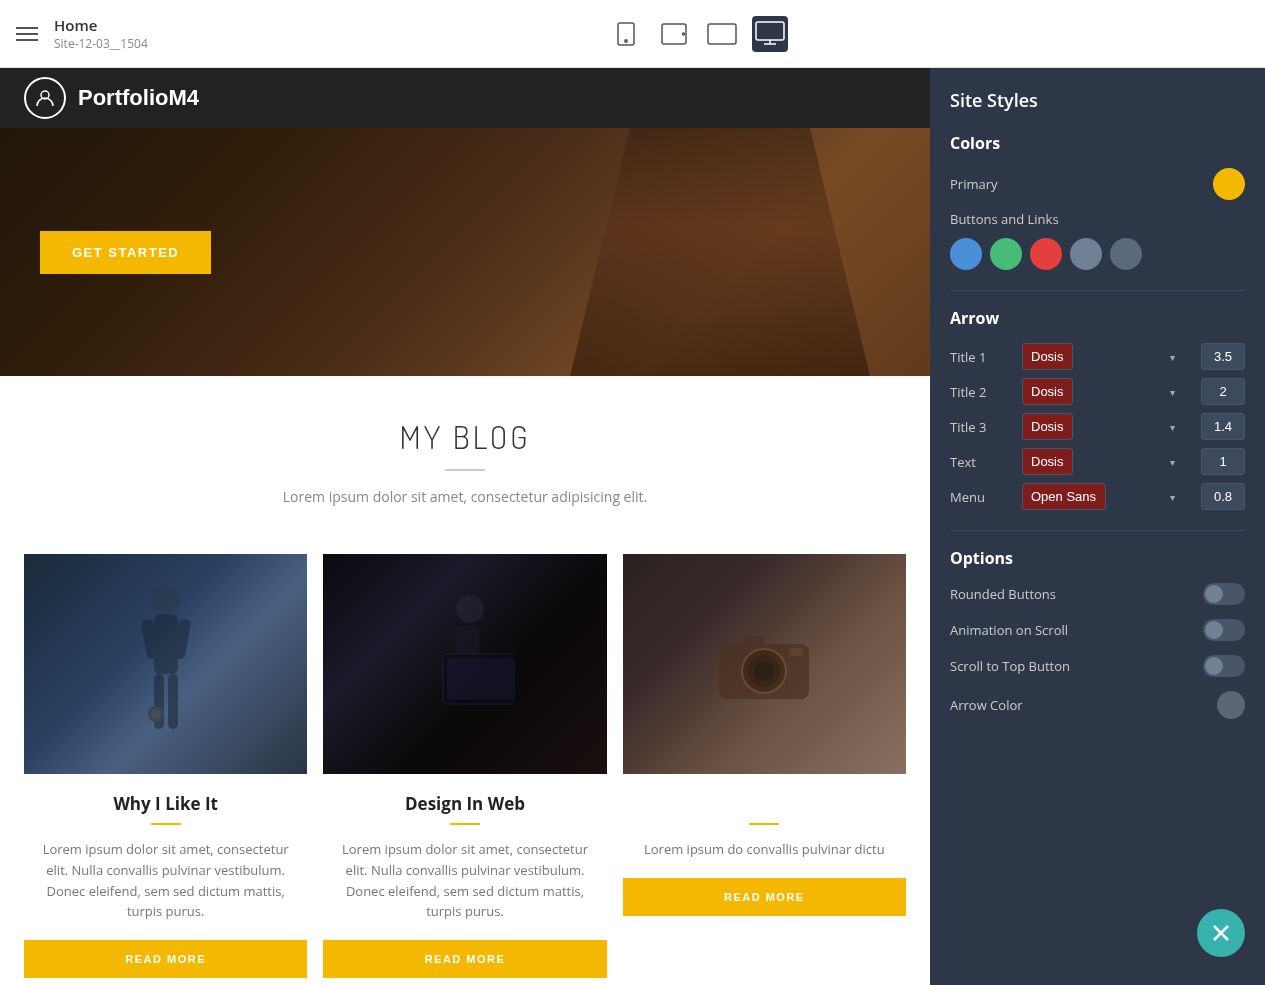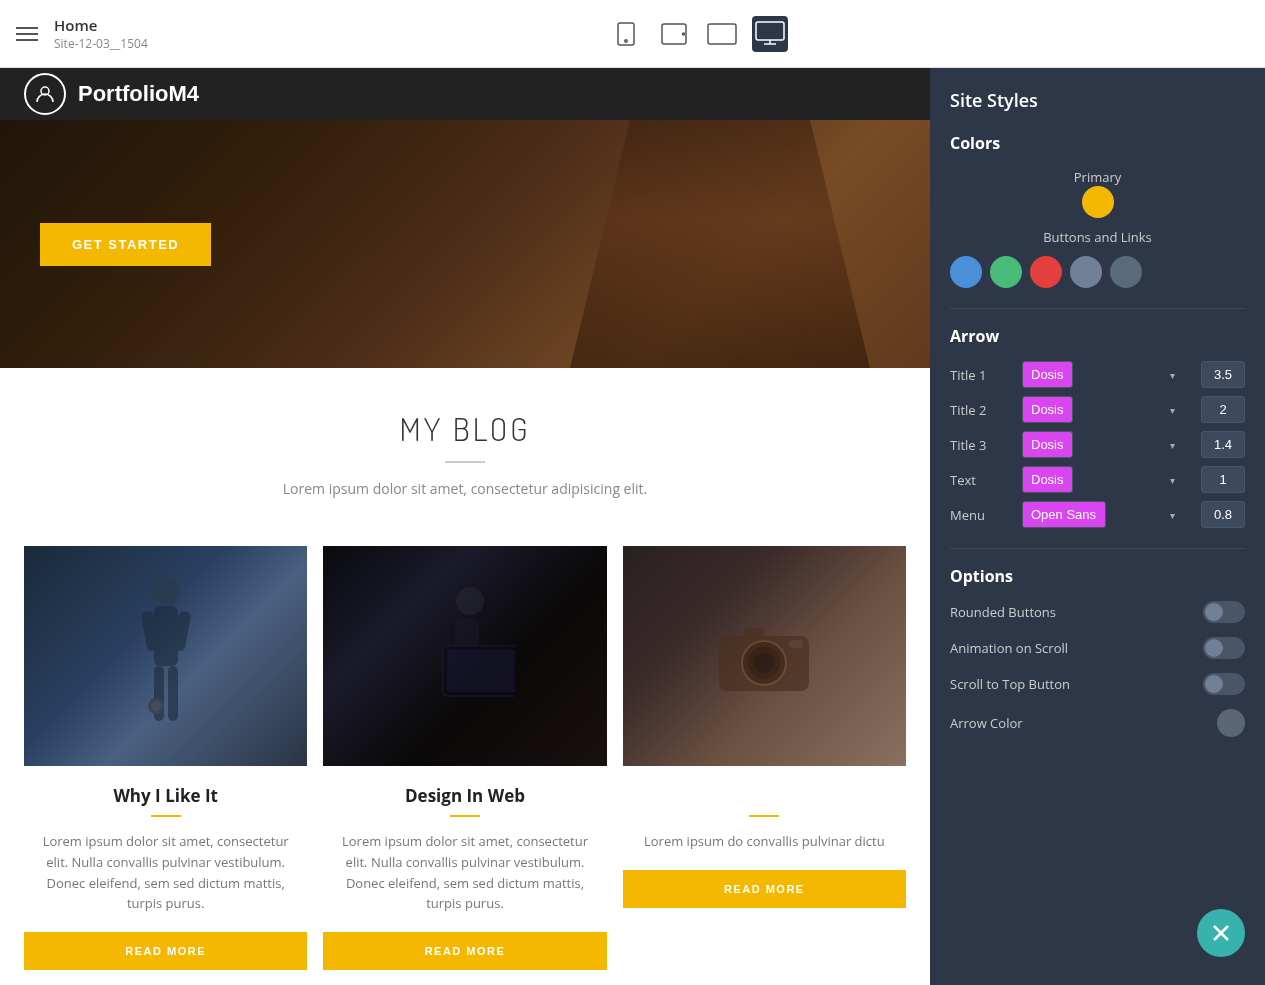--- a/index.html
+++ b/index.html
@@ -26,21 +26,21 @@
       display: flex; flex: 1; overflow: hidden;
     }
 
     
     .canvas {
       flex: 1; overflow-y: auto; background: #fff; position: relative;
     }
 
     
     .site-header {
-      background: #222; height: 52px; display: flex; align-items: center; padding: 0 24px;
+      background: #222; height: 60px; display: flex; align-items: center; padding: 0 24px;
     }
     .site-logo { display: flex; align-items: center; gap: 12px; color: #fff; }
     .logo-circle { width: 42px; height: 42px; border-radius: 50%; border: 2px solid #fff; display: flex; align-items: center; justify-content: center; }
     .logo-circle svg { stroke: #fff; fill: none; stroke-width: 1.5; }
     .logo-text { font-size: 22px; font-weight: bold; color: #fff; font-family: Arial, sans-serif; }
 
     
     .hero {
       height: 248px; background: linear-gradient(to right, #3a2a1a 0%, #6b4423 30%, #8b5e3c 60%, #c47a3a 100%);
       position: relative; overflow: hidden; display: flex; align-items: center; padding: 0 40px;
@@ -82,32 +82,32 @@
     .right-panel {
       width: 335px; background: #2d3748; flex-shrink: 0; overflow-y: auto; color: #fff;
       padding: 20px;
     }
     .panel-title { font-size: 18px; font-weight: 600; color: #fff; margin-bottom: 20px; }
 
     .section-heading { font-size: 16px; font-weight: 700; color: #fff; margin-bottom: 14px; }
 
     
     .colors-section { margin-bottom: 20px; }
-    .color-row { display: flex; align-items: center; justify-content: space-between; margin-bottom: 10px; flex-direction: column; }
+    .color-row { display: flex; align-items: center; justify-content: space-between; margin-bottom: 10px; }
     .color-label { font-size: 13px; color: #ccc; }
     .color-circle-large { width: 32px; height: 32px; border-radius: 50%; cursor: pointer; }
     .color-circles { display: flex; gap: 8px; align-items: center; }
     .color-circle { width: 32px; height: 32px; border-radius: 50%; cursor: pointer; }
 
     
     .fonts-section { margin-bottom: 20px; }
     .font-row { display: flex; align-items: center; margin-bottom: 8px; gap: 20px; }
     .font-label { font-size: 13px; color: #ccc; width: 52px; flex-shrink: 0; }
     .font-select {
-      flex: 1; background: #d946ef; border: 1px solid #4a5568; color: #fff;
+      flex: 1; background: #7f1d1d; border: 1px solid #4a5568; color: #fff;
       padding: 5px 8px; font-size: 13px; border-radius: 3px; appearance: none;
       cursor: pointer;
     }
     .font-num {
       width: 44px; background: #3d4a5e; border: 1px solid #4a5568; color: #fff;
       padding: 5px 6px; font-size: 13px; border-radius: 3px; text-align: center;
     }
     .font-select-wrapper { flex: 1; position: relative; }
     .font-select-wrapper::after {
       content: '▾'; position: absolute; right: 6px; top: 50%; transform: translateY(-50%);

